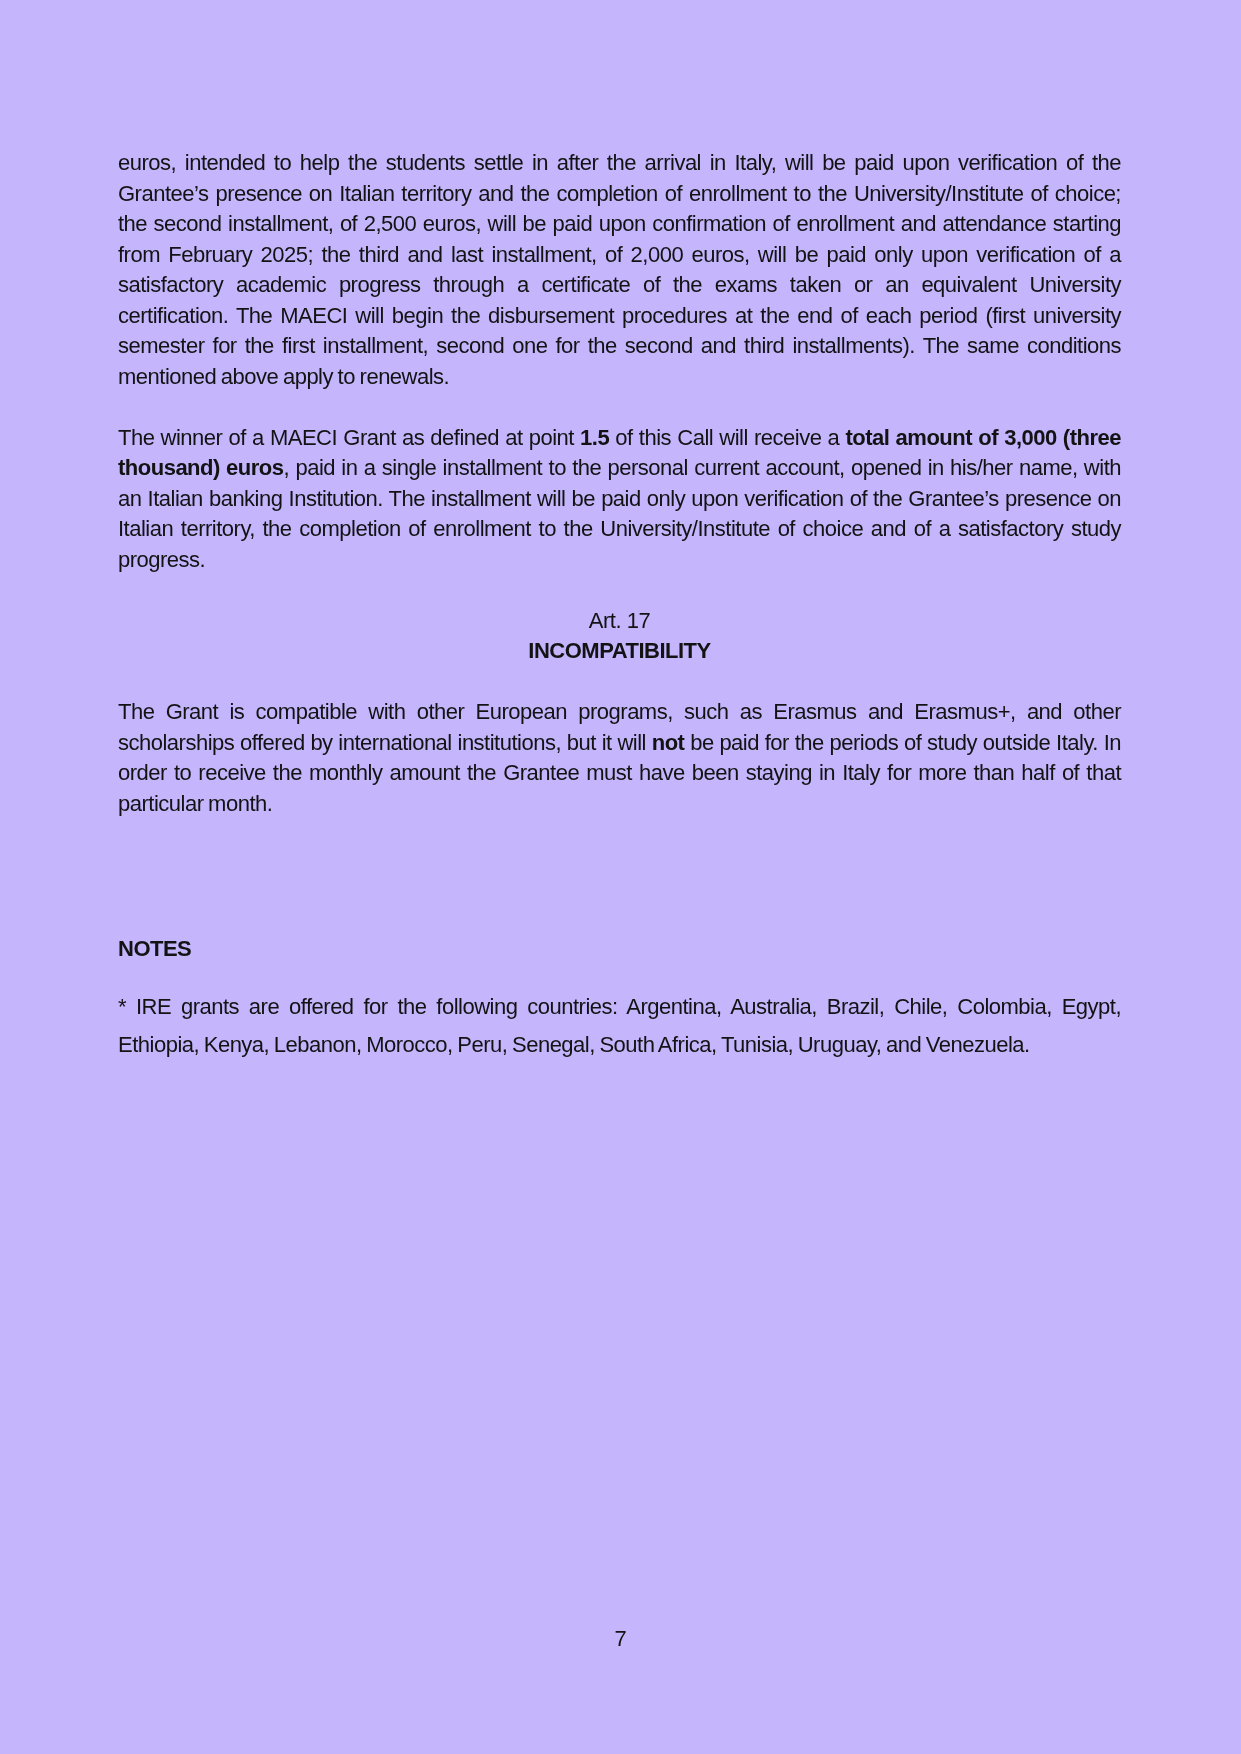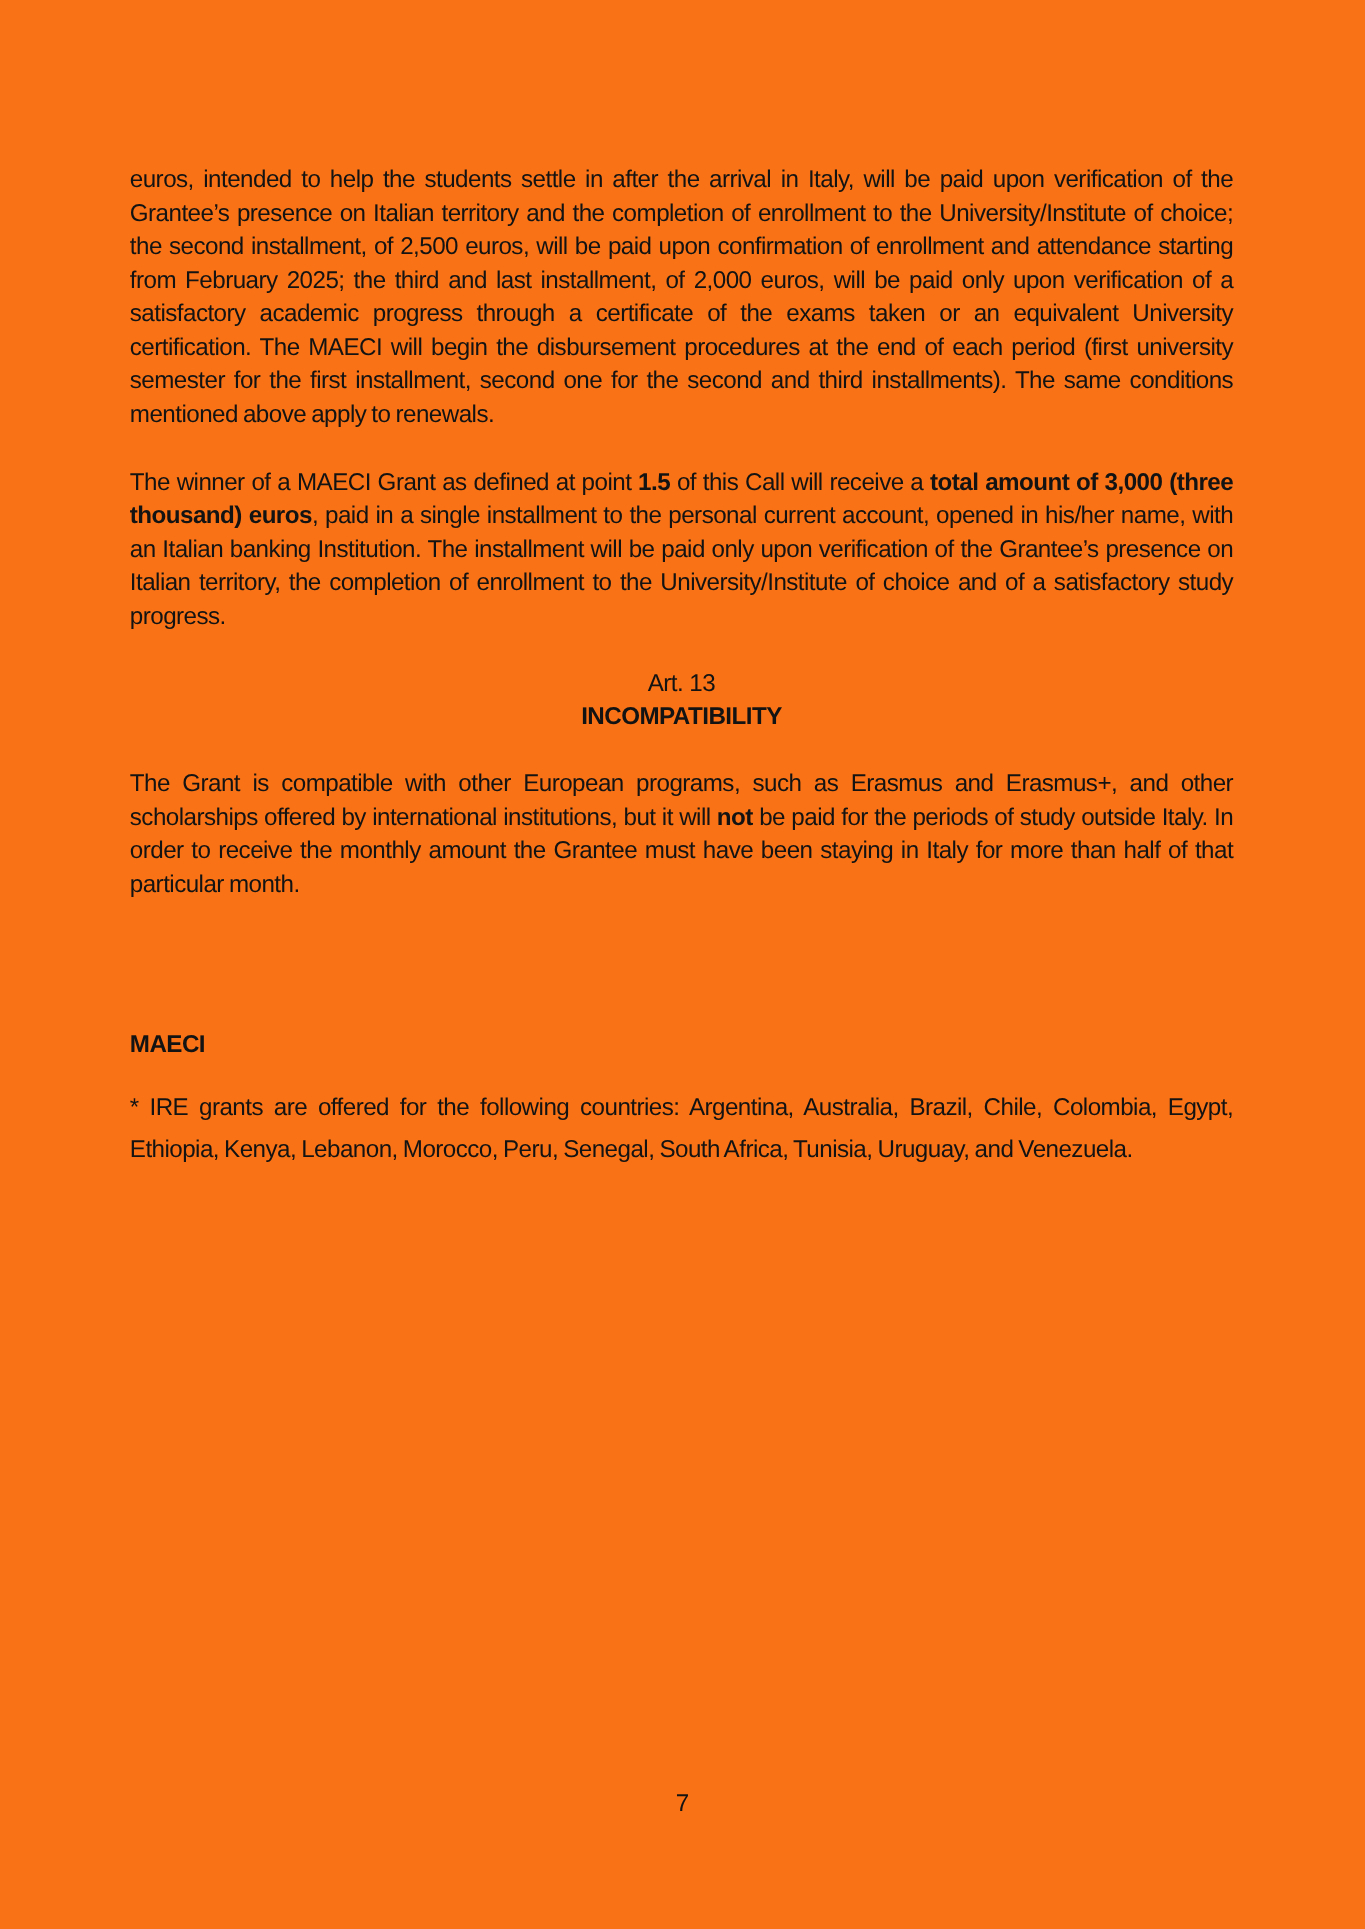--- a/index.html
+++ b/index.html
@@ -4,21 +4,21 @@
 <style>
   html, body {
     margin: 0;
     padding: 0;
     background: #ffffff;
   }
   .page {
     position: relative;
     width: 1241px;
     height: 1754px;
-    background: #f97316;
+    background: #c4b5fd;
     font-family: "Liberation Sans", sans-serif;
     color: #131313;
     overflow: hidden;
   }
   .content {
     position: absolute;
     left: 118px;
     top: 148px;
     width: 1003px;
   }
@@ -70,27 +70,27 @@
 <body>
 
 <div class="page">
   <main class="content">
 
     <p class="body-text">euros, intended to help the students settle in after the arrival in Italy, will be paid upon verification of the Grantee’s presence on Italian territory and the completion of enrollment to the University/Institute of choice; the second installment, of 2,500 euros, will be paid upon confirmation of enrollment and attendance starting from February 2025; the third and last installment, of 2,000 euros, will be paid only upon verification of a satisfactory academic progress through a certificate of the exams taken or an equivalent University certification. The MAECI will begin the disbursement procedures at the end of each period (first university semester for the first installment, second one for the second and third installments). The same conditions mentioned above apply to renewals.</p>
 
     <p class="body-text"><span>The winner of a MAECI Grant as defined at point </span><span class="bold">1.5</span><span> of this Call will receive a </span><span class="bold">total amount of 3,000 (three thousand) euros</span><span>, paid in a single installment to the personal current account, opened in his/her name, with an Italian banking Institution. The installment will be paid only upon verification of the Grantee’s presence on Italian territory, the completion of enrollment to the University/Institute of choice and of a satisfactory study progress.</span></p>
 
 
-    <div class="heading-center">Art. 13</div>
+    <div class="heading-center">Art. 17</div>
 
     <div class="heading-center bold with-gap-after">INCOMPATIBILITY</div>
 
 
     <p class="body-text no-gap-bottom"><span>The Grant is compatible with other European programs, such as Erasmus and Erasmus+, and other scholarships offered by international institutions, but it will </span><span class="bold">not</span><span> be paid for the periods of study outside Italy. In order to receive the monthly amount the Grantee must have been staying in Italy for more than half of that particular month.</span></p>
 
-    <div class="notes-heading">MAECI</div>
+    <div class="notes-heading">NOTES</div>
 
     <p class="notes-para">* IRE grants are offered for the following countries: Argentina, Australia, Brazil, Chile, Colombia, Egypt, Ethiopia, Kenya, Lebanon, Morocco, Peru, Senegal, South Africa, Tunisia, Uruguay, and Venezuela.</p>
 
   </main>
 
   <div class="page-number">7</div>
 </div>
 
 </body></html>

